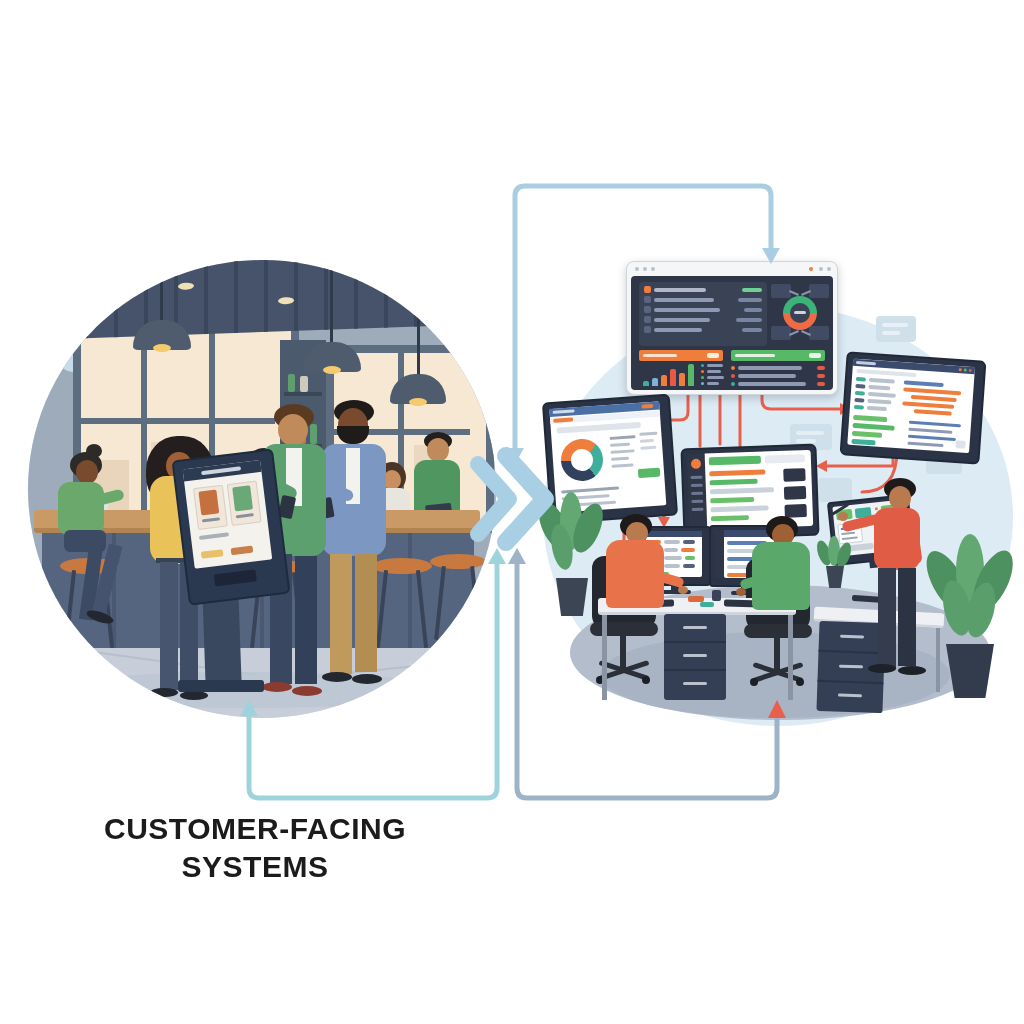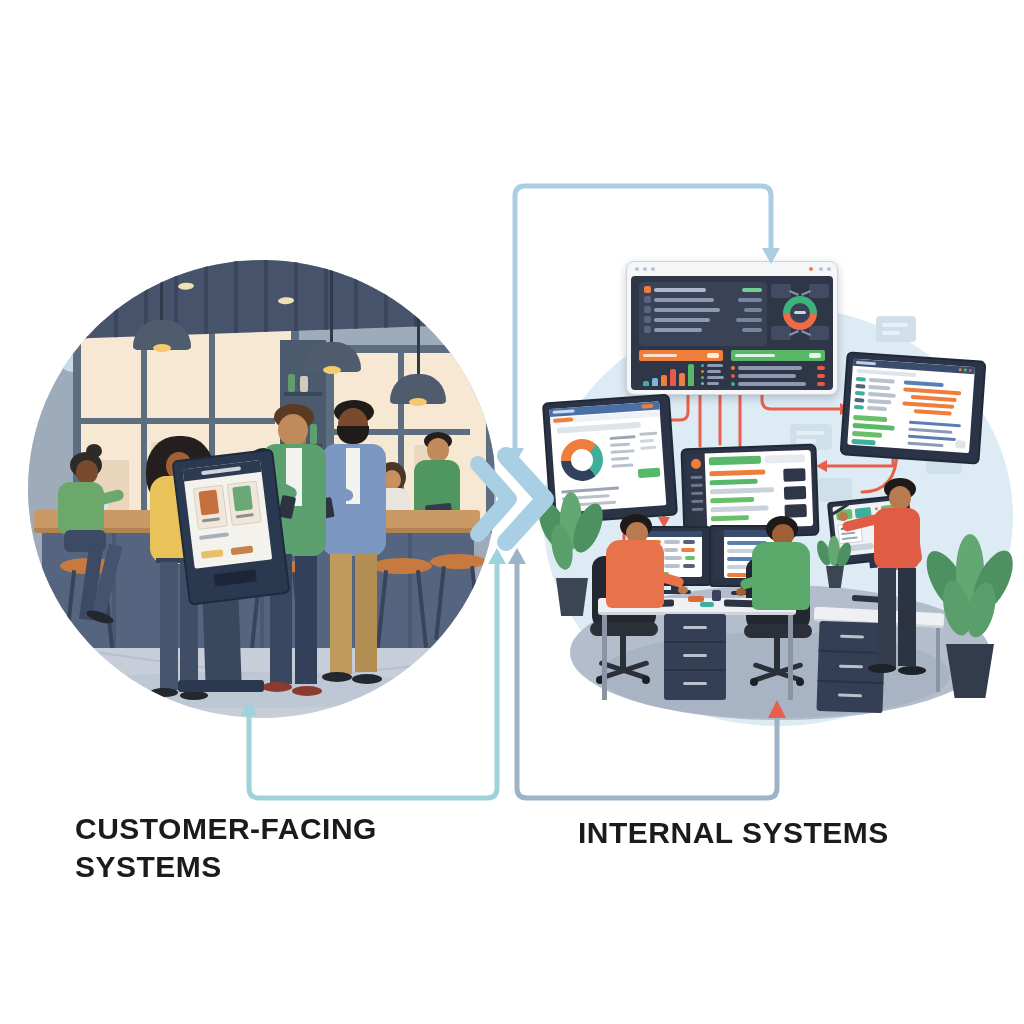--- a/index.html
+++ b/index.html
@@ -2,21 +2,21 @@
 <html style="--bg: #ffffff; --label-text: #1b1b1d; --blob-left: #d6e8f2; --blob-right: #dcebf4; --flow-blue: #a9cde1; --flow-teal: #9fd3dc; --flow-gray: #9db3c8; --chevron: #a9cfe4; --arrow-red: #e8604c; --screen-navy: #2f3648; --panel-navy: #3a4256; --orange: #ef7d3b; --green: #57b868; --teal: #3fae9a; --blue-bar: #5b7fb5; --light-bar: #9aa5bd; --wood: #c99a66; --counter-base: #56657f; --wall: #9dabbb; --window-warm: #f6e8d3; --ceiling: #46536a; --floor: #c7ced9; --kiosk-body: #2b3950; --desk-navy: #343e54; --chair-black: #23272f; --deco-blue: #cfe0eb;"><head>
 <meta charset="utf-8">
 <style>
   html,body{margin:0;padding:0;background:#fff;}
   #canvas{position:relative;width:1024px;height:1024px;background:var(--bg,#fff);overflow:hidden;
           font-family:"Liberation Sans",sans-serif;}
   .abs{position:absolute;}
   .r2{border-radius:2px;} .r3{border-radius:3px;} .r4{border-radius:4px;} .r6{border-radius:6px;}
   .ell{border-radius:50%;}
   .label{font-weight:800;color:var(--label-text,#1b1b1d);font-size:30px;line-height:1.25;
-         text-align:left;letter-spacing:.5px;}
+         text-align:center;letter-spacing:.5px;}
   .bars{display:flex;align-items:flex-end;gap:3px;}
   .bars>div{width:6px;border-radius:2px 2px 0 0;}
   .row{display:flex;align-items:center;gap:3px;}
   svg{display:block;}
 </style>
 </head>
 <body>
 
 <div id="canvas">
 
@@ -639,15 +639,14 @@
     <path d="M249 714 V788 Q249 798 259 798 H487 Q497 798 497 788 V562" fill="none" stroke="var(--flow-teal)" stroke-width="5" stroke-linecap="round"></path>
     <polygon points="240,716 258,716 249,700" fill="var(--flow-teal)"></polygon>
     <polygon points="488,564 506,564 497,548" fill="var(--flow-teal)"></polygon>
 
     <path d="M517 562 V788 Q517 798 527 798 H767 Q777 798 777 788 V716" fill="none" stroke="var(--flow-gray)" stroke-width="5" stroke-linecap="round"></path>
     <polygon points="508,564 526,564 517,548" fill="var(--flow-gray)"></polygon>
     <polygon points="768,718 786,718 777,700" fill="var(--arrow-red)"></polygon>
   </svg>
 
   <div class="abs label" style="left:75px;top:810px;width:360px;z-index:10;">CUSTOMER-FACING SYSTEMS</div>
-  <div class="abs label" style="left:578px;top:814px;width:360px;z-index:10;">INTERNAL SYSTEMS</div>
 
 </div>
 
 </body></html>

